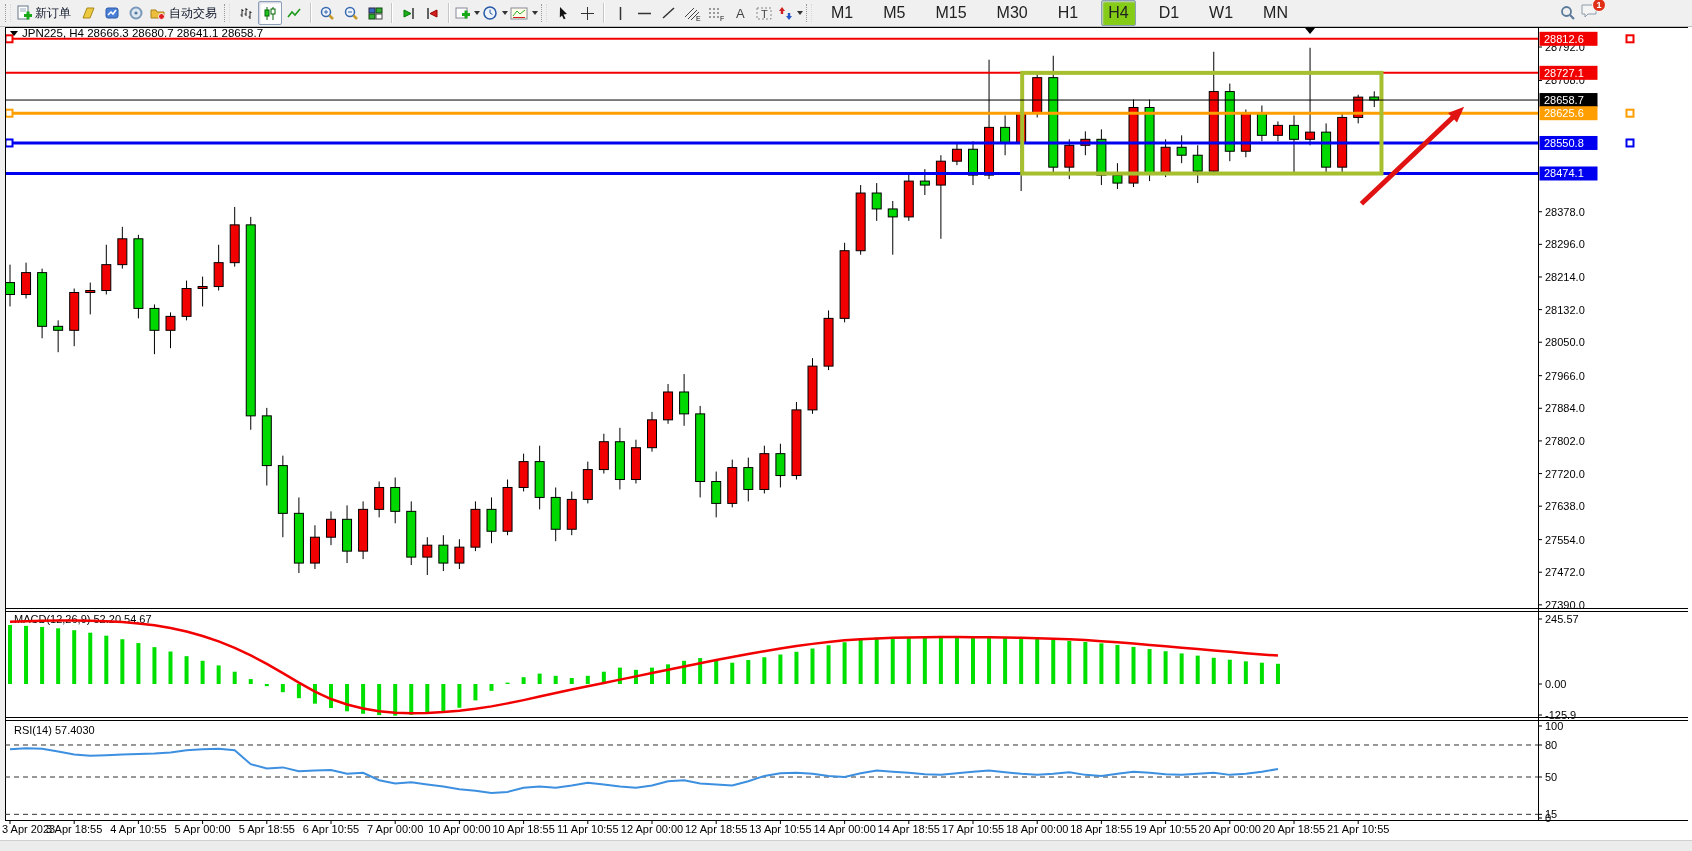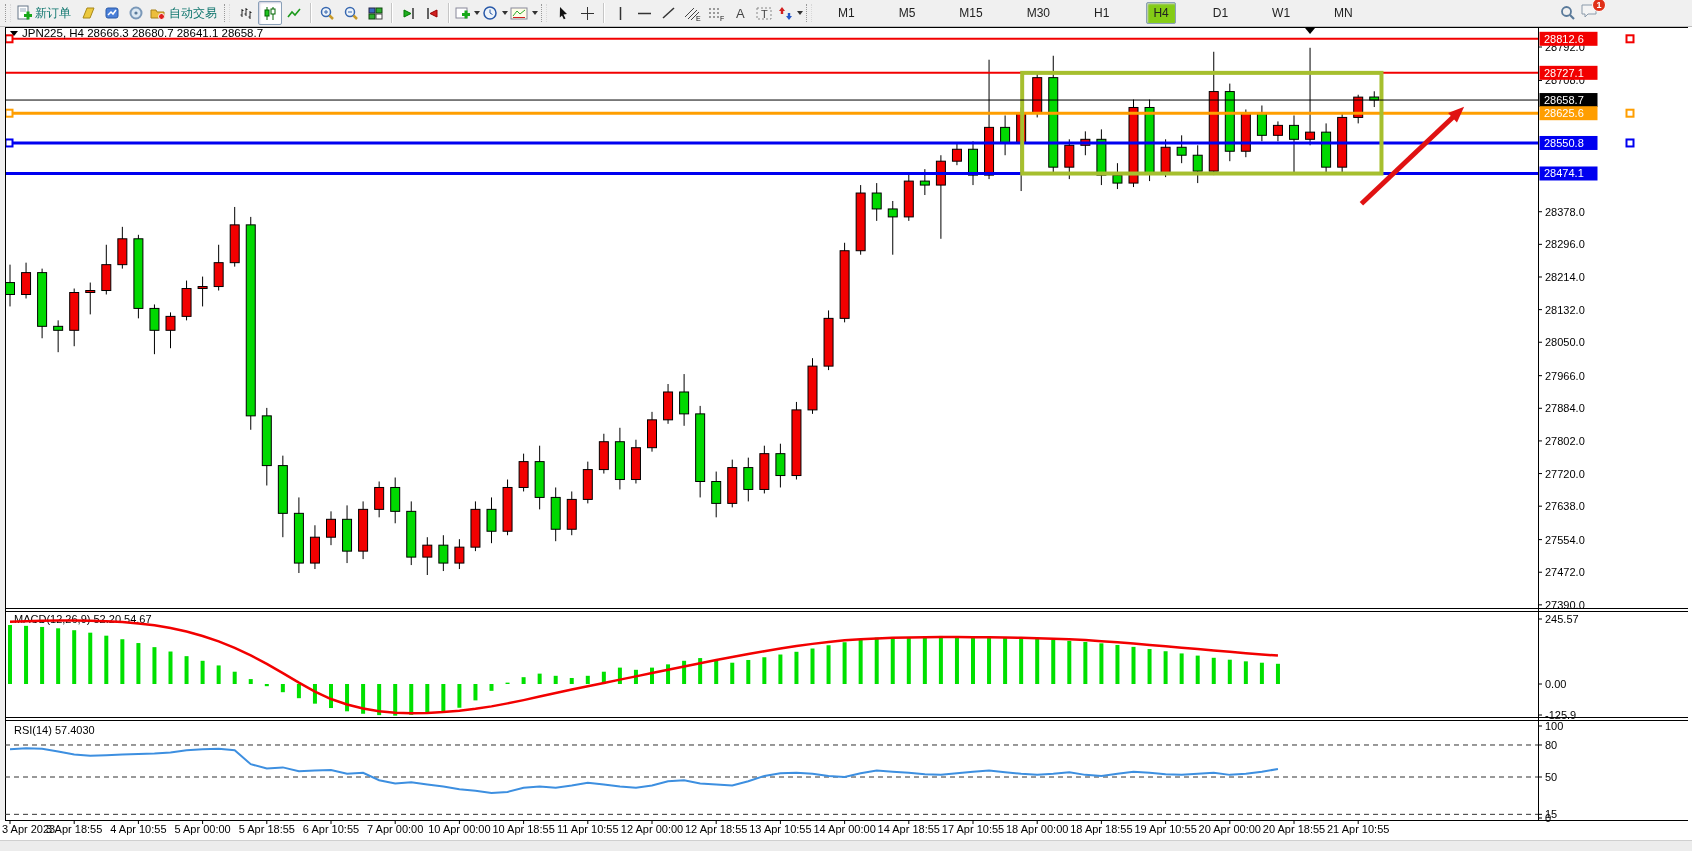--- a/index.html
+++ b/index.html
@@ -7,24 +7,24 @@
   .app{position:relative;width:1692px;height:851px;background:#f0f0f0;
     box-shadow:inset 0 0 0 1px #9aa0a6;}
   
   .toolbar{position:absolute;top:0;left:0;right:0;height:26px;background:#f0f0f0;
     border-bottom:1px solid #bfbfbf;display:flex;align-items:center;padding-left:3px;z-index:5;}
   .grip{width:4px;height:18px;border-left:1px dotted #9a9a9a;border-right:1px dotted #d8d8d8;margin:0 4px 0 2px;}
   .sep{width:1px;height:20px;background:#c6c6c6;margin:0 4px;box-shadow:1px 0 0 #fff;}
   .tb{display:flex;align-items:center;justify-content:center;height:22px;min-width:22px;
     border:1px solid transparent;border-radius:2px;cursor:default;}
   .tb.pressed{background:#fff;border:1px solid #8aa0b8;box-shadow:inset 1px 1px 2px #ccd;}
-  .tb .lbl{font-size:12px;color:#0f766e;margin:0 4px 0 2px;white-space:nowrap;}
+  .tb .lbl{font-size:12px;color:#0f172a;margin:0 4px 0 2px;white-space:nowrap;}
   .caret{width:0;height:0;border-left:3px solid transparent;border-right:3px solid transparent;
     border-top:4px solid #333;margin-left:3px;}
-  .tf{font-size:12px;color:#222;padding:3px 6px;margin:0 15px;border:1px solid transparent;border-radius:2px;}
+  .tf{font-size:16px;color:#222;padding:3px 6px;margin:0 8px;border:1px solid transparent;border-radius:2px;}
   .tf.active{background:#84cc16;border:1px solid #8aa0b8;box-shadow:inset 1px 1px 2px #ccd;}
   .spacer{flex:1;}
   .badge{position:absolute;top:-4px;right:-6px;background:#e03018;color:#fff;font-size:9px;
     font-weight:bold;border-radius:7px;min-width:12px;height:12px;line-height:12px;text-align:center;
     border:1px solid #fff;}
   .chat-wrap{position:relative;margin-right:92px;}
   
   .chart-stage{position:absolute;top:0;left:0;width:1692px;height:619px;}
   svg text{font-family:"Liberation Sans",sans-serif;}
 </style>

